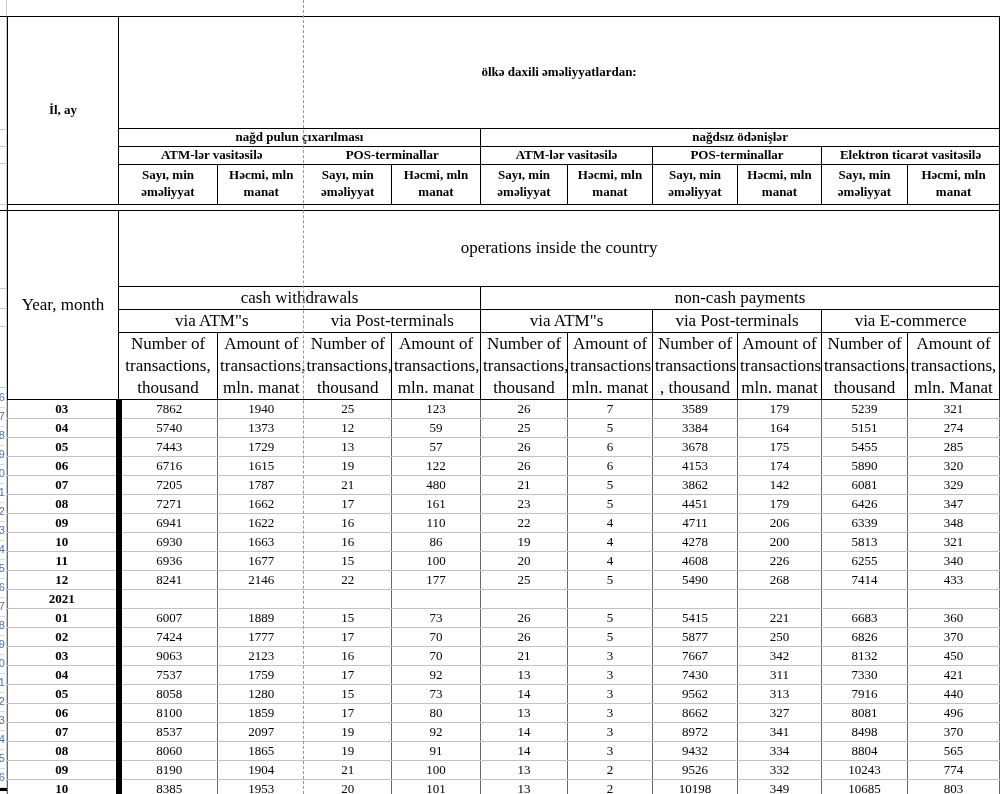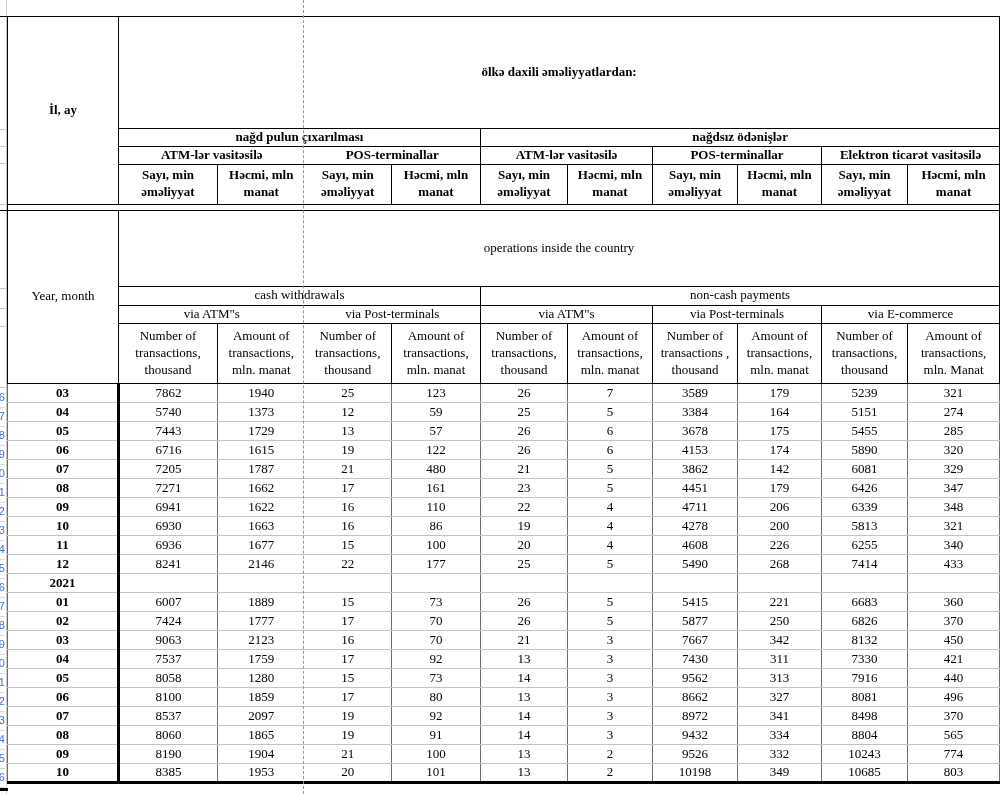--- a/index.html
+++ b/index.html
@@ -20,32 +20,32 @@
   .edge{position:absolute;left:0;width:8px;background:#000;}
   
   table.sheet{
     position:absolute;left:7px;top:16px;width:992px;
     table-layout:fixed;border-collapse:collapse;
     border:1px solid #000;border-bottom:3px solid #000;
   }
   th,td{padding:0 2px;vertical-align:middle;text-align:center;overflow:hidden;}
   th{font-weight:normal;}
   .az th{font-weight:bold;font-size:13px;line-height:1.3;border:1px solid #000;}
-  .en th{font-weight:normal;font-size:13px;line-height:1.3;border:1px solid #000;}
+  .en th{font-weight:normal;font-size:17px;line-height:1.3;border:1px solid #000;}
   tr.az1{height:112px;} tr.az2{height:16px;padding-left:36px;} tr.az3{height:16px;} tr.az4{height:40px;margin-left:48px;}
   tr.en1{height:76px;} tr.en2{height:19px;} tr.en3{height:17px;} tr.en4{height:60px;font-family:Liberation Serif, serif;}
   tr.az3 th, tr.en3 th{white-space:nowrap;}
   tr.gap td{border:none;border-bottom:1px solid #000;height:5px;padding:0;}
   
   tr.dr{height:19px;}
   tr.dr td{
     font-size:13px;border:1px solid #6a6a6a;
     border-top:1px solid #c2c2c2;border-bottom:1px solid #c2c2c2;
   }
-  tr.dr td.mn{font-weight:bold;border-right:3px solid #000000;}
+  tr.dr td.mn{font-weight:bold;border-right:6px solid #000000;}
   .no-r{border-right:none !important;}
   .no-l{border-left:none !important;}
   
   .pagebreak{position:absolute;left:303px;top:0;height:794px;width:0;border-left:1px dashed #969696;}
 </style>
 </head>
 <body>
 
 <div class="page">
 

